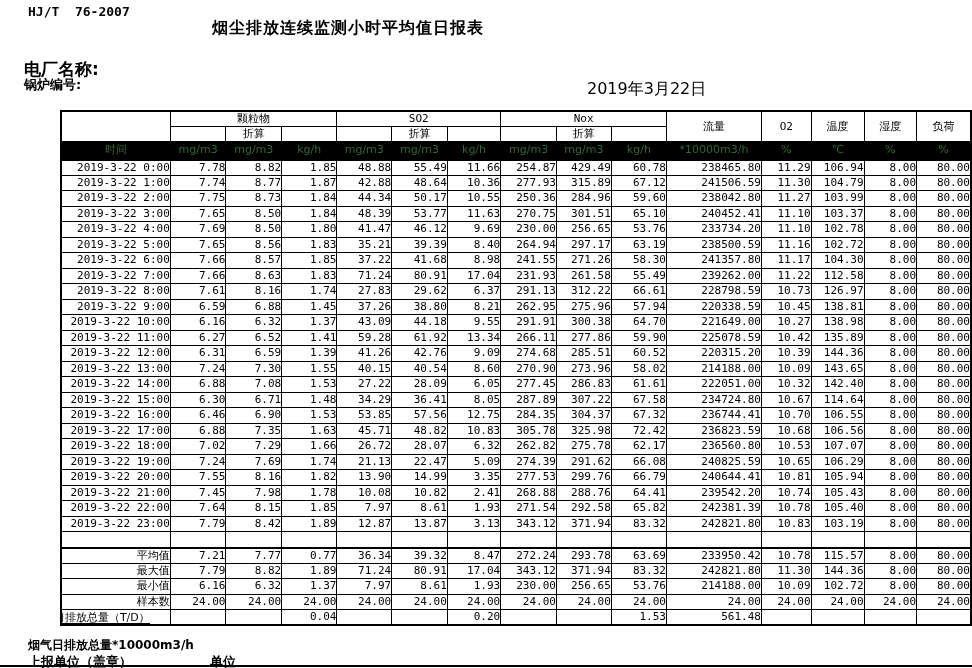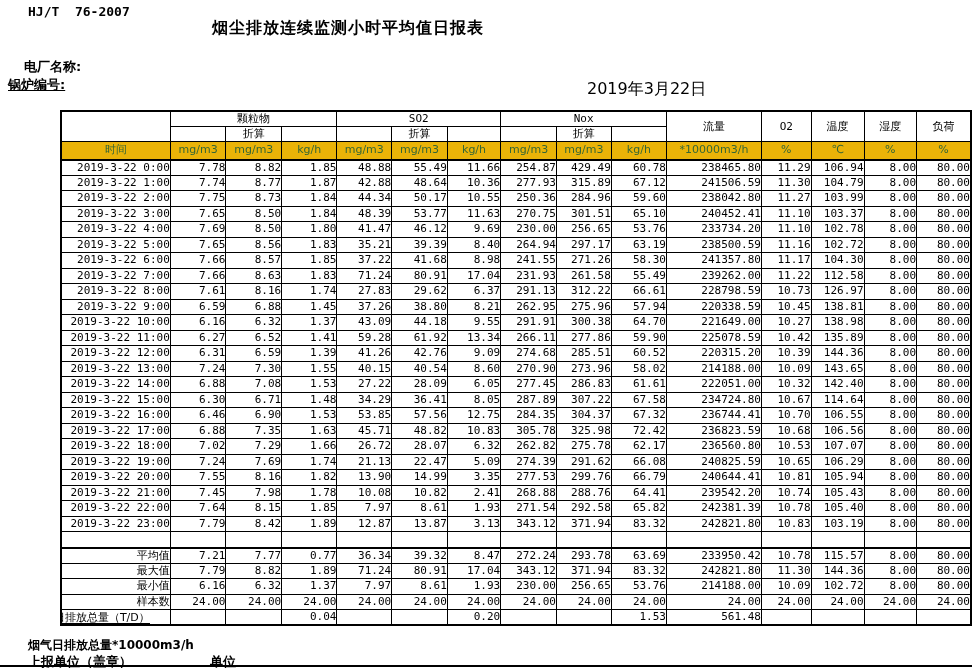--- a/index.html
+++ b/index.html
@@ -4,41 +4,41 @@
 <style>
   * { margin:0; padding:0; box-sizing:border-box; }
   html,body { background:#fff; }
   body {
     position:relative; width:972px; height:668px; overflow:hidden;
     font-family:"DejaVu Sans Mono", monospace; color:#000;
   }
   .cjk { font-family:"DejaVu Sans", "Liberation Sans", sans-serif; }
   .doc-code { position:absolute; left:28px; top:4px; font-size:13px; font-weight:bold; white-space:pre; }
   .title { position:absolute; left:212px; top:18px; font-size:16px; font-weight:bold; letter-spacing:1px; }
-  .plant-label { position:absolute; left:24px; top:58px; font-size:13px; font-weight:bold; }
-  .boiler-label { position:absolute; left:8px; top:76px; font-size:13px; font-weight:bold;text-decoration:underline; }
+  .plant-label { position:absolute; left:24px; top:58px; font-size:17px; font-weight:bold; }
+  .boiler-label { position:absolute; left:24px; top:76px; font-size:13px; font-weight:bold; }
   .report-date { position:absolute; left:587px; top:79px; font-size:16px; }
 
   table.report {
     position:absolute; left:22px; top:110px;
     border-collapse:collapse; table-layout:fixed;
     border:2px solid #000;
     margin-left:38px;
   }
   table.report td {
     border:1px solid #000; overflow:hidden;
     font-size:11px; line-height:14px; padding:0;
     white-space:nowrap;
   }
   thead tr.h1 { height:15px; }
   thead tr.h2 { height:14px; }
   thead tr.h3 { height:18px; }
   thead td { text-align:center; }
   .grp { font-size:12px; }
-  .green { background:#eab308; color:#356635; }
+  .green { background:#000000; color:#356635; }
   tr.h3 td { border-bottom:2px solid #000; }
   .time-head { font-size:14px; font-weight:normal; }
 
   tbody tr { height:15.5px; }
   tbody tr.blank-row { height:16px; }
   tbody tr.blank-row td { border-bottom:2px solid #000; }
   td.c-time { text-align:right; padding-right:5px; }
   td.c-num  { text-align:right; padding-right:7px; }
   td.c-o2   { padding-right:0; }
   td.c-label { text-align:right; padding-right:4px; font-family:"DejaVu Sans","Liberation Sans",sans-serif; font-size:12px; }

